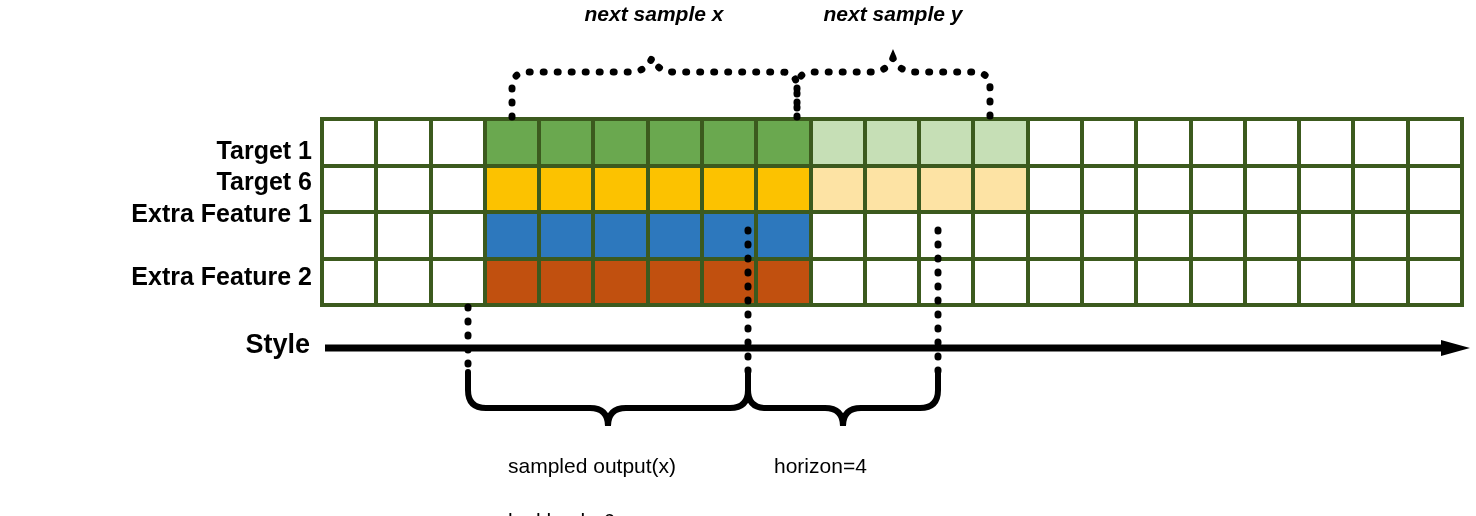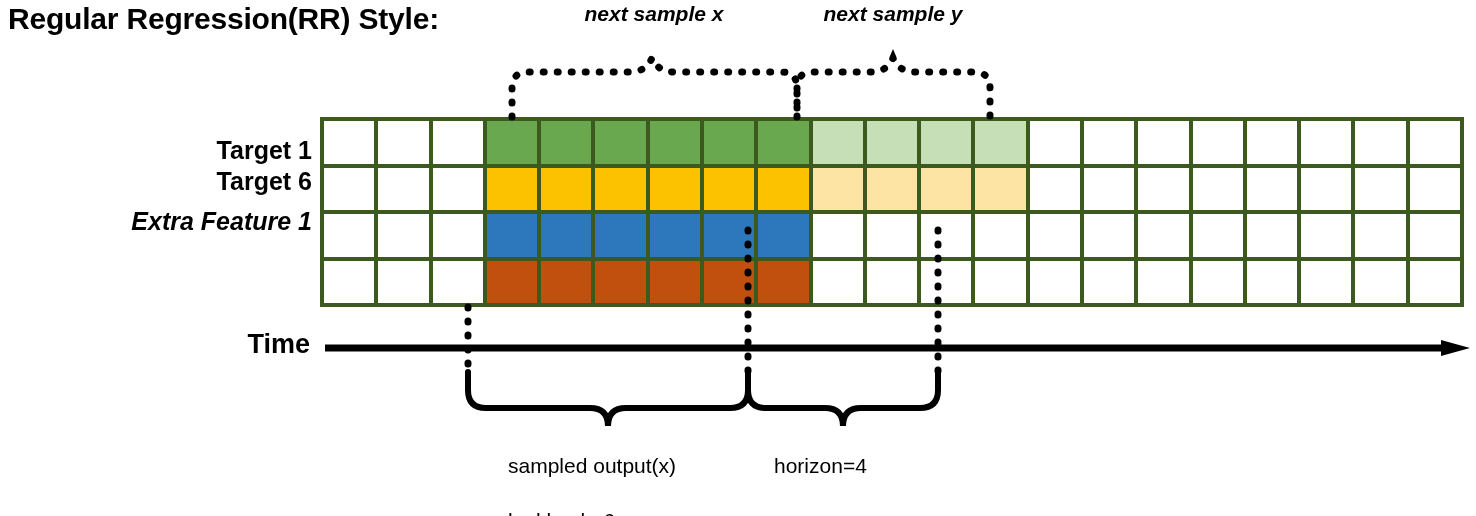--- a/index.html
+++ b/index.html
@@ -116,26 +116,26 @@
     color: #000;
     white-space: pre-line;
     line-height: 1.32;
   }
 </style>
 </head>
 <body>
 
 <div id="root">
 
-  <div id="title">Regular Regression(RR) Style:</div>
 
   <div id="row-labels">
     <div class="row-label" style="top:21px;">Target 1</div>
     <div class="row-label" style="top:52px;">Target 6</div>
-    <div class="row-label" style="top:92px;font-style:italic;">Extra Feature 1</div>
+    <div class="row-label" style="top:84px;">Extra Feature 1</div>
+    <div class="row-label" style="top:147px;">Extra Feature 2</div>
   </div>
 
   <div id="grid" style="grid-template-columns: repeat(21, 1fr); grid-template-rows: repeat(4, 1fr); background: rgb(60, 90, 30);">
       <div class="cell" style="background: rgb(255, 255, 255);"></div>
       <div class="cell" style="background: rgb(255, 255, 255);"></div>
       <div class="cell" style="background: rgb(255, 255, 255);"></div>
       <div class="cell" style="background: rgb(106, 168, 79);"></div>
       <div class="cell" style="background: rgb(106, 168, 79);"></div>
       <div class="cell" style="background: rgb(106, 168, 79);"></div>
       <div class="cell" style="background: rgb(106, 168, 79);"></div>
@@ -211,21 +211,21 @@
       <div class="cell" style="background: rgb(255, 255, 255);"></div>
       <div class="cell" style="background: rgb(255, 255, 255);"></div>
       <div class="cell" style="background: rgb(255, 255, 255);"></div>
       <div class="cell" style="background: rgb(255, 255, 255);"></div>
       <div class="cell" style="background: rgb(255, 255, 255);"></div>
       <div class="cell" style="background: rgb(255, 255, 255);"></div>
       <div class="cell" style="background: rgb(255, 255, 255);"></div>
       <div class="cell" style="background: rgb(255, 255, 255);"></div>
     </div>
 
-  <div id="time-label">Time</div>
+  <div id="time-label">Style</div>
   <svg id="time-axis" viewBox="0 0 1145 16">
     <line x1="0" y1="8" x2="1122" y2="8" stroke="#000" stroke-width="7"></line>
     <polygon points="1116,0 1145,8 1116,16" fill="#000"></polygon>
   </svg>
 
   <svg class="svg-layer" viewBox="0 0 1476 516">
 
     <path d="M 512,117 L 512,88 Q 512,72 528,72 L 630,72 Q 646,72 652,58 Q 658,72 674,72 L 781,72 Q 797,72 797,88 L 797,117" fill="none" stroke="#000" stroke-width="7" stroke-dasharray="1 13" stroke-linecap="round"></path>
 
     <path d="M 797,117 L 797,88 Q 797,72 813,72 L 871,72 Q 887,72 893,58 Q 899,72 915,72 L 974,72 Q 990,72 990,88 L 990,117" fill="none" stroke="#000" stroke-width="7" stroke-dasharray="1 13" stroke-linecap="round"></path>

